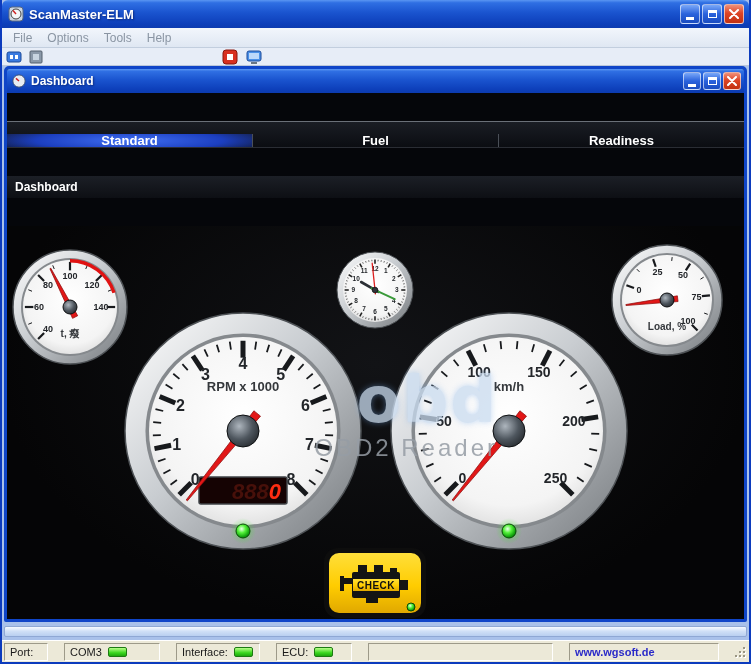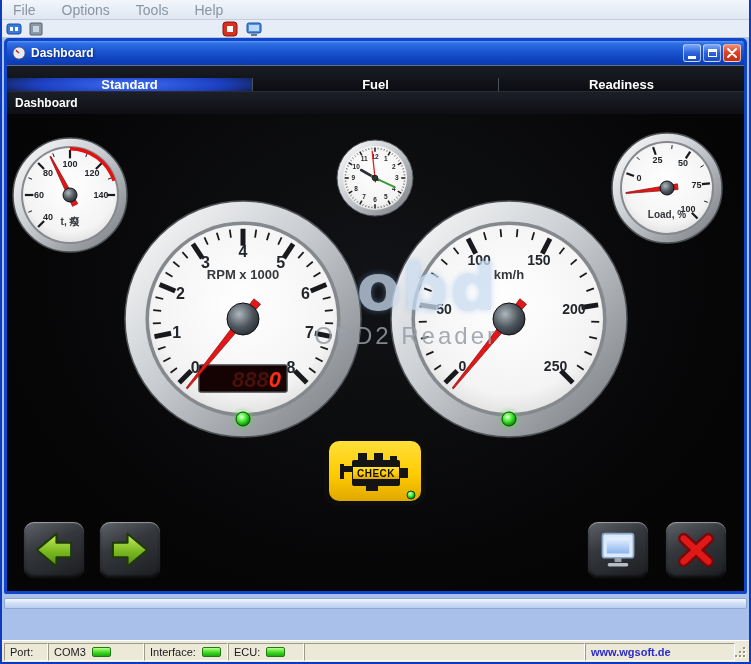--- a/index.html
+++ b/index.html
@@ -14,33 +14,33 @@
     background:linear-gradient(180deg,#5a96f2 0%,#2f6fe3 10%,#1a54cf 45%,#0d3fba 85%,#0c3bb0 100%);
     border-radius:6px 6px 0 0; }
   .titlebar .title { color:#fff; font-weight:bold; font-size:13px; text-shadow:1px 1px 2px #0a2a80; margin-left:5px; flex:1; white-space:nowrap; overflow:hidden; }
   .tbb { width:20px; height:20px; margin-left:2px; border-radius:3px; border:1px solid rgba(255,255,255,.6);
     display:flex; align-items:center; justify-content:center; flex:0 0 auto; }
   .tbb.minb,.tbb.maxb { background:linear-gradient(180deg,#7aa8f8,#2a62dc 50%,#1a4cc0); }
   .tbb.closeb { background:linear-gradient(180deg,#f09078,#dd4426 45%,#c23010); }
   .glyph-min { width:8px; height:3px; background:#fff; margin-top:9px; }
   .glyph-max { width:9px; height:8px; border:1px solid #fff; border-top:3px solid #fff; }
 
-  .menubar { height:20px; flex:0 0 20px; display:flex; align-items:center; gap:12px; padding:0 4px;
+  .menubar { height:20px; flex:0 0 20px; display:flex; align-items:center; gap:1px; padding:0 4px;
     background:linear-gradient(180deg,#f2f6fc,#dfe7f2); border-bottom:1px solid #c2cede;
-    font-size:14px; color:#8a95a3; }
+    font-size:12px; color:#8a95a3; }
   .menubar span { padding:2px 7px; }
 
   .toolbar { height:18px; flex:0 0 18px; position:relative; background:#e7edf7; border-bottom:1px solid #bac6da; }
   .tb-ic { position:absolute; top:1px; width:16px; height:16px; }
 
   .workspace { flex:1; display:flex; flex-direction:column; background:#a9c1ea; }
 
   
   .dash-window { margin-left:2px; width:743px; height:556px; flex:0 0 556px;
-    border:3px solid #0f45c8; border-radius:5px 5px 2px 2px; display:flex; flex-direction:column; background:#05060a; }
+    border:3px solid #0f45c8; border-radius:5px 5px 2px 2px; display:flex; flex-direction:column; background:#05060a;gap:28px; }
   .dash-titlebar { height:24px; flex:0 0 24px; display:flex; align-items:center; padding:0 3px 0 5px;
     background:linear-gradient(180deg,#5a96f2 0%,#2f6fe3 10%,#1a54cf 45%,#0d3fba 85%,#0c3bb0 100%);
     border-radius:2px 2px 0 0; }
   .dash-titlebar .title { color:#fff; font-weight:bold; font-size:12px; text-shadow:1px 1px 2px #0a2a80; margin-left:5px; flex:1; }
   .dash-titlebar .tbb { width:18px; height:18px; }
 
   .dash-tabs { height:27px; flex:0 0 27px; display:flex; align-items:stretch;
     background:linear-gradient(180deg,#1a1d24,#0b0d12); border-top:1px solid #6a7078; border-bottom:1px solid #2a2d34; }
   .tab { flex:1; display:flex; align-items:center; justify-content:center; color:#fff;
     font-size:13px; font-weight:bold; border-right:1px solid #4a4f57;margin-top:12px; }
@@ -63,36 +63,55 @@
 
   .dash-btn { position:absolute; top:408px; width:60px; height:56px; border-radius:10px; z-index:6;
     background:linear-gradient(155deg,#60646a 0%,#34373c 40%,#1b1d20 100%);
     box-shadow:inset 0 1px 1px rgba(255,255,255,.45), inset 0 -2px 3px rgba(0,0,0,.75), 0 0 0 1px #0a0a0a;
     display:flex; align-items:center; justify-content:center; }
 
   .bottom-strip { height:18px; flex:0 0 18px; display:flex; align-items:center; background:#a9c1ea; }
   .strip-bar { flex:1; height:11px; margin:0 2px; border:1px solid #8fa8d4; border-radius:2px;
     background:linear-gradient(180deg,#f6faff,#cfdff6 50%,#b9cff0); }
 
-  .statusbar { height:22px; flex:0 0 22px; display:flex; align-items:center; gap:0; padding:1px 2px;
+  .statusbar { height:22px; flex:0 0 22px; display:flex; align-items:center; gap:16px; padding:1px 2px;
     background:#ece9d8; border-top:1px solid #fff; font-size:11px; color:#1a1a1a; }
   .sb-panel { height:18px; display:flex; align-items:center; padding:0 5px;
     border:1px solid; border-color:#9d9a89 #fff #fff #9d9a89; white-space:nowrap; }
   .sb-led { width:19px; height:10px; margin-left:6px; border:1px solid #1d7a12; border-radius:2px;
     background:linear-gradient(180deg,#b8ff8a,#3ad61e 60%,#1fa80e); }
   .sb-spacer { flex:1; height:18px; border:1px solid; border-color:#9d9a89 #fff #fff #9d9a89; }
   .sb-link { font-weight:bold; color:#2a2ac8; }
   .grip { width:12px; height:14px; position:relative; align-self:flex-end; }
   .grip i { position:absolute; width:2px; height:2px; background:#9a9684; box-shadow:1px 1px 0 #fff; }
 </style>
 </head>
 <body>
 
 <div class="main-window" data-interactable="false">
 
+  <div class="titlebar" data-interactable="false">
+    <svg width="16" height="16" viewBox="0 0 16 16" data-interactable="false">
+      <rect x="1" y="1" width="14" height="14" rx="3" fill="#cdd6e2" stroke="#5a6a80"></rect>
+      <circle cx="8" cy="8" r="5" fill="#f4f6f8" stroke="#444"></circle>
+      <line x1="8" y1="8" x2="5" y2="4.5" stroke="#d02020" stroke-width="1.4"></line>
+    </svg>
+    <span class="title" data-interactable="false">ScanMaster-ELM</span>
+    <div class="tbb minb" data-interactable="true">
+        <div class="glyph-min" data-interactable="false"></div>
+      </div>
+    <div class="tbb maxb" data-interactable="true">
+        <div class="glyph-max" data-interactable="false"></div>
+      </div>
+    <div class="tbb closeb" data-interactable="true">
+      <svg width="10" height="10" viewBox="0 0 10 10" data-interactable="false">
+        <path d="M1,1 L9,9 M9,1 L1,9" stroke="#fff" stroke-width="2" stroke-linecap="round"></path>
+      </svg>
+    </div>
+  </div>
 
   <div class="menubar" data-interactable="false">
     <span data-interactable="true">File</span>
     <span data-interactable="true">Options</span>
     <span data-interactable="true">Tools</span>
     <span data-interactable="true">Help</span>
   </div>
 
   <div class="toolbar" data-interactable="false">
     <svg class="tb-ic" style="left:4px" viewBox="0 0 16 16" data-interactable="true">

